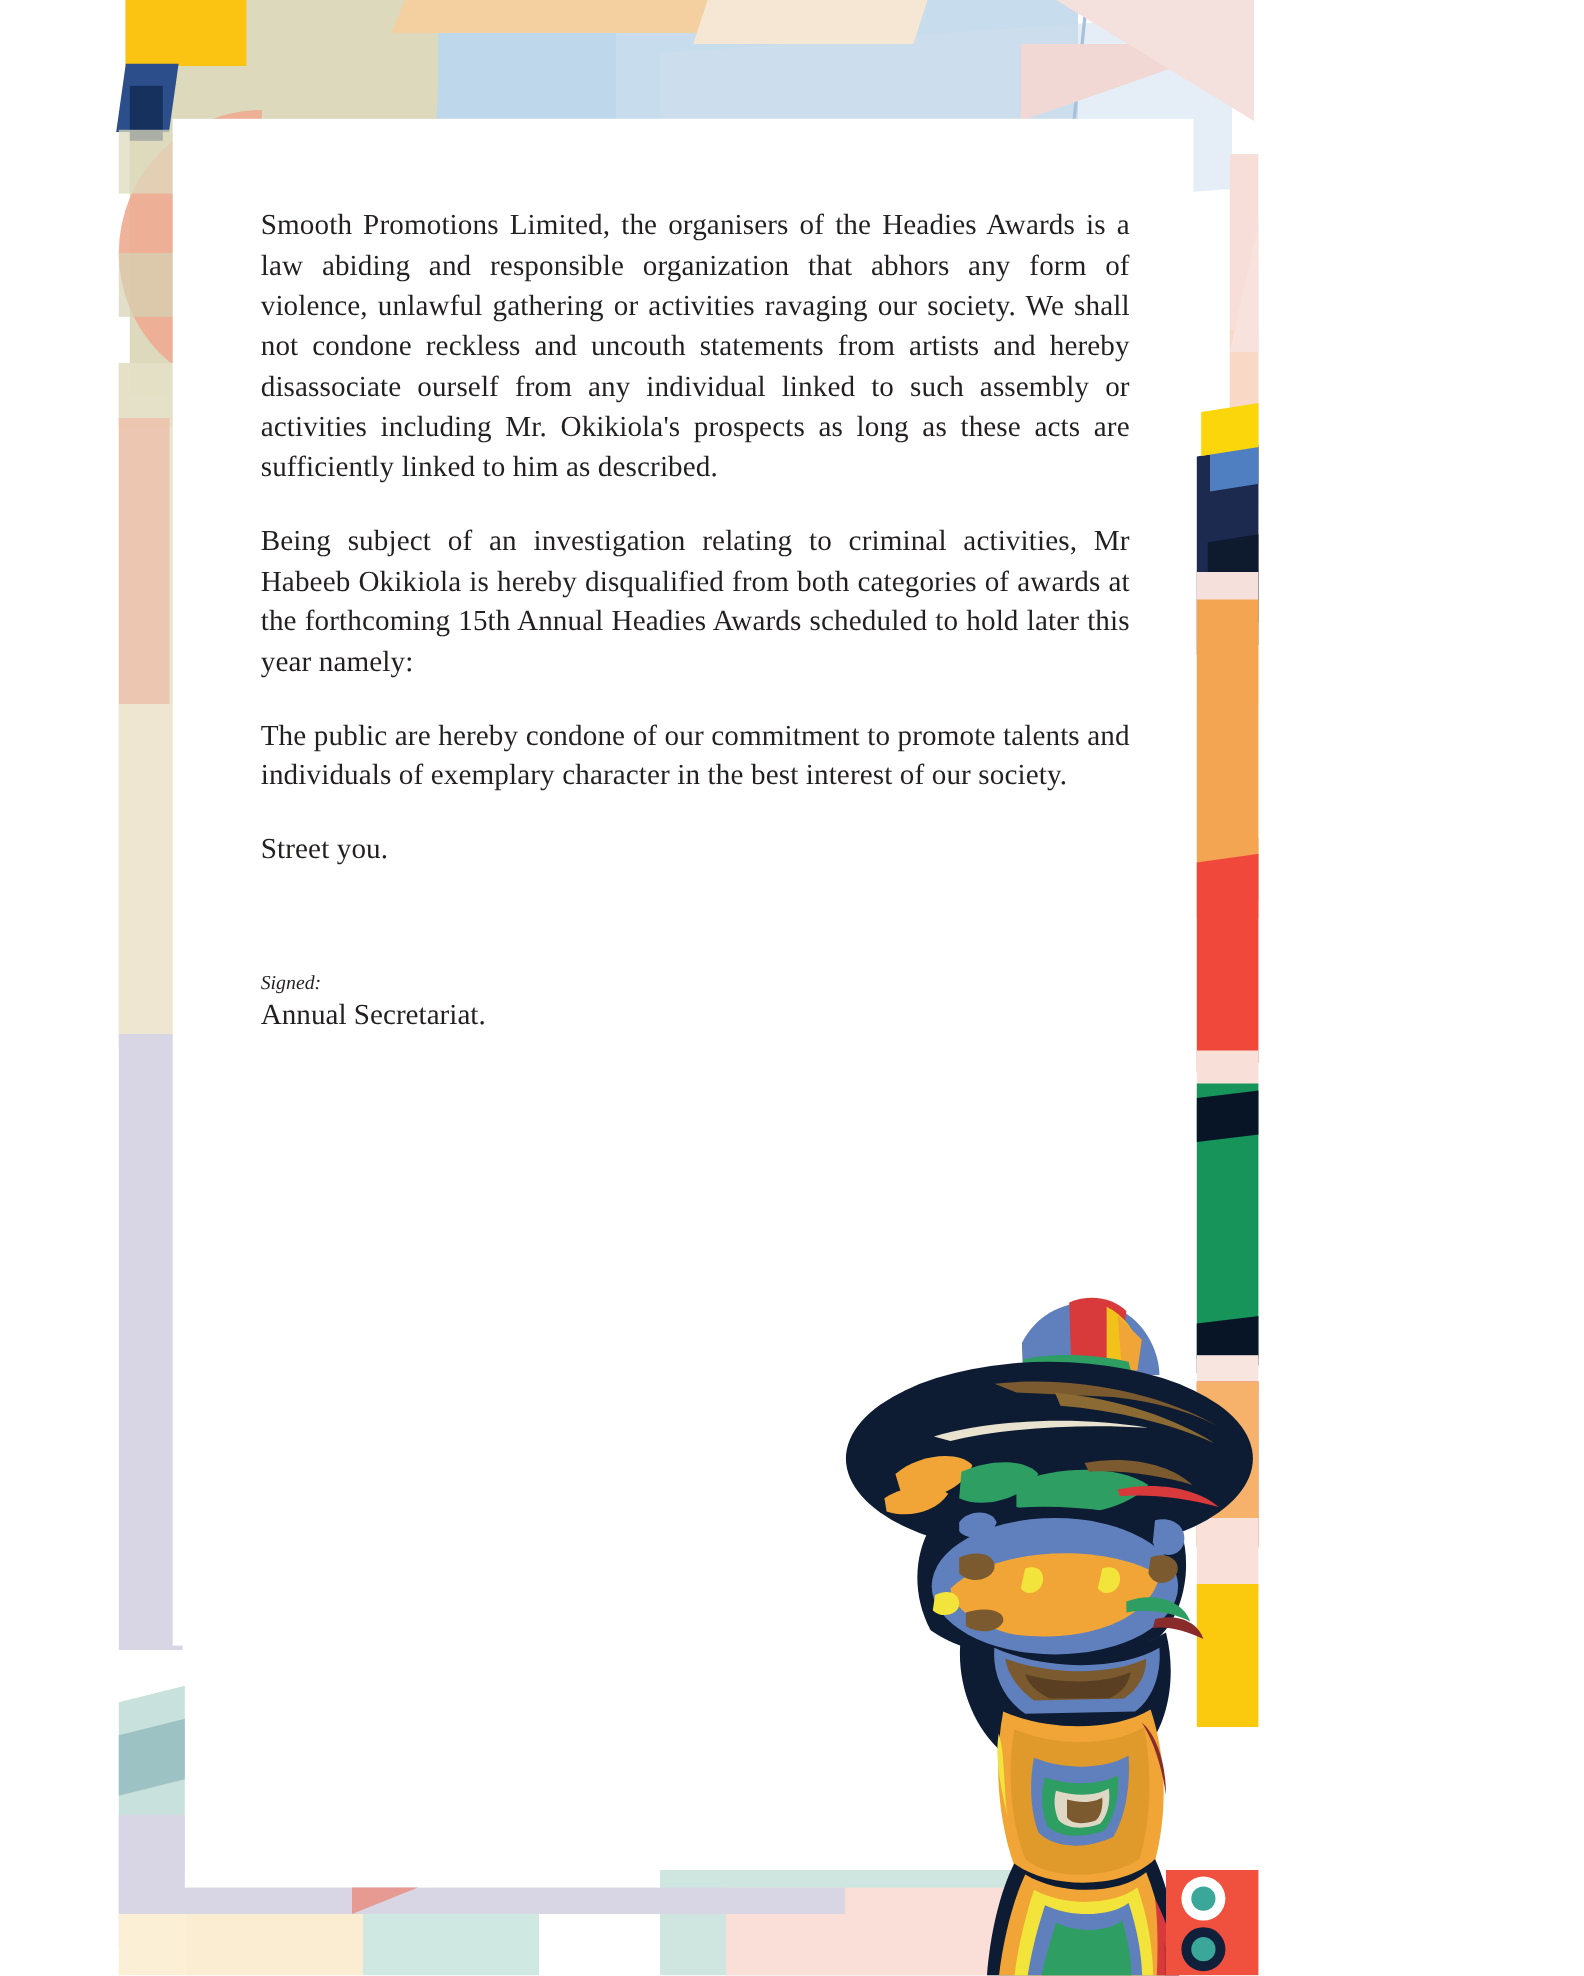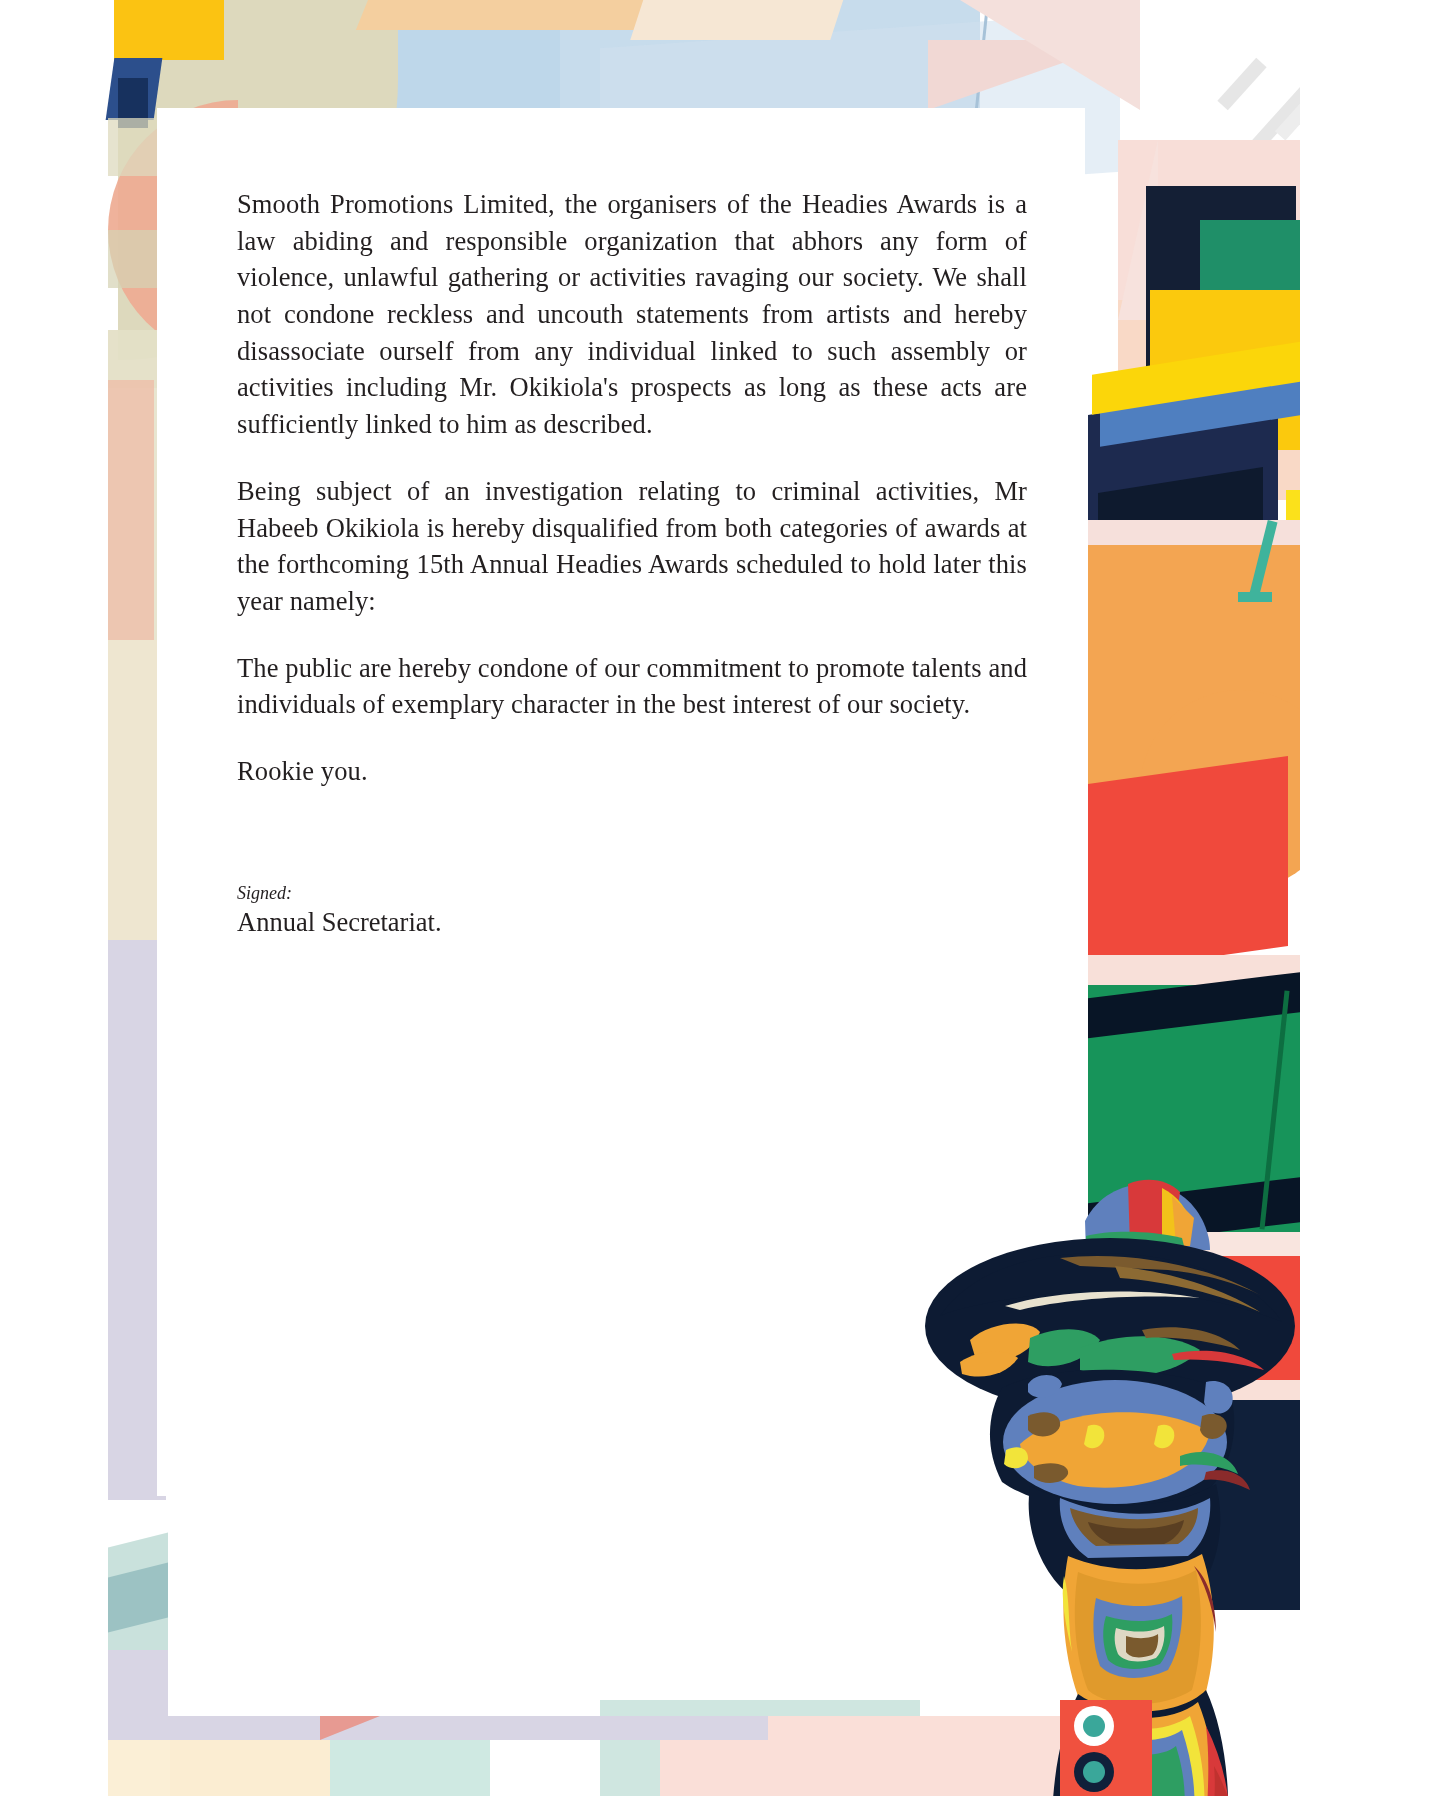--- a/index.html
+++ b/index.html
@@ -6,21 +6,21 @@
     margin: 0;
     padding: 0;
     background: #ffffff;
   }
   body {
     font-family: "Liberation Serif", "DejaVu Serif", serif;
   }
 
   #canvas {
     position: relative;
-    width: 1300px;
+    width: 1144px;
     height: 1796px;
     overflow: hidden;
     background: #ffffff;
   }
 
   
   .bg-layer {
     position: absolute;
     inset: 0;
     overflow: hidden;
@@ -210,21 +210,21 @@
       <p class="para">Smooth Promotions Limited, the organisers of the Headies Awards is a law abiding and responsible organization that abhors any form of violence, unlawful gathering or activities ravaging our society. We shall not condone reckless and uncouth statements from artists and hereby disassociate ourself from any individual linked to such assembly or activities including Mr. Okikiola's prospects as long as these acts are sufficiently linked to him as described.</p>
 
 
       <p class="para">Being subject of an investigation relating to criminal activities, Mr Habeeb Okikiola is hereby disqualified from both categories of awards at the forthcoming 15th Annual Headies Awards scheduled to hold later this year namely:</p>
 
       <ol class="award-list">
       </ol>
 
       <p class="para">The public are hereby condone of our commitment to promote talents and individuals of exemplary character in the best interest of our society.</p>
 
-      <p class="para">Rookie you.</p>
+      <p class="para">Street you.</p>
 
       <div class="signoff">
         <div class="signed-label">Signed:</div>
         <div class="signed-name">Annual Secretariat.</div>
       </div>
 
     </div>
   </div>
 
   <div id="statue">

